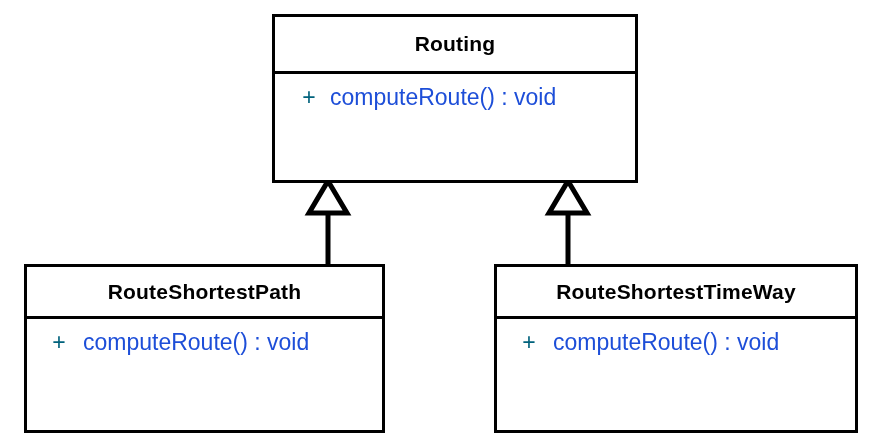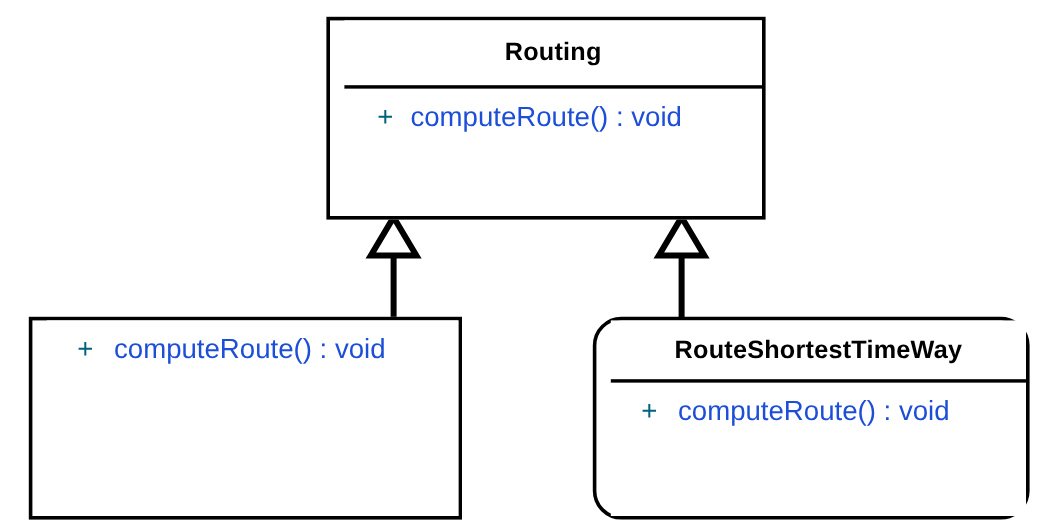--- a/index.html
+++ b/index.html
@@ -17,21 +17,20 @@
     background: #ffffff;
     overflow: hidden;
   }
   .uml-class {
     position: absolute;
     box-sizing: border-box;
     border: 3px solid #000000;
     background: #ffffff;
     display: flex;
     flex-direction: column;
-    padding-left: 12px;
   }
   .class-title {
     box-sizing: border-box;
     display: flex;
     align-items: center;
     justify-content: center;
     font-weight: bold;
     color: #000000;
     letter-spacing: 0.2px;
     border-bottom: 3px solid #000000;
@@ -92,21 +91,20 @@
     padding-left: 8px;
   }
   #class-routeshortestpath .member-visibility { width: 48px; }
 
   
   #class-routeshortesttimeway {
     left: 494px;
     top: 264px;
     width: 364px;
     height: 169px;
-    border-radius: 24px;
   }
   #class-routeshortesttimeway .class-title {
     height: 52px;
     font-size: 21px;
   }
   #class-routeshortesttimeway .member-row {
     font-size: 23px;
     padding-left: 8px;
   }
   #class-routeshortesttimeway .member-visibility { width: 48px; }
@@ -144,20 +142,21 @@
     <div class="class-title">Routing</div>
     <div class="class-members">
       <div class="member-row">
         <span class="member-visibility">+</span>
         <span class="member-signature">computeRoute() : void</span>
       </div>
     </div>
   </div>
 
   <div class="uml-class" id="class-routeshortestpath">
+    <div class="class-title">RouteShortestPath</div>
     <div class="class-members">
       <div class="member-row">
         <span class="member-visibility">+</span>
         <span class="member-signature">computeRoute() : void</span>
       </div>
     </div>
   </div>
 
   <div class="uml-class" id="class-routeshortesttimeway">
     <div class="class-title">RouteShortestTimeWay</div>

